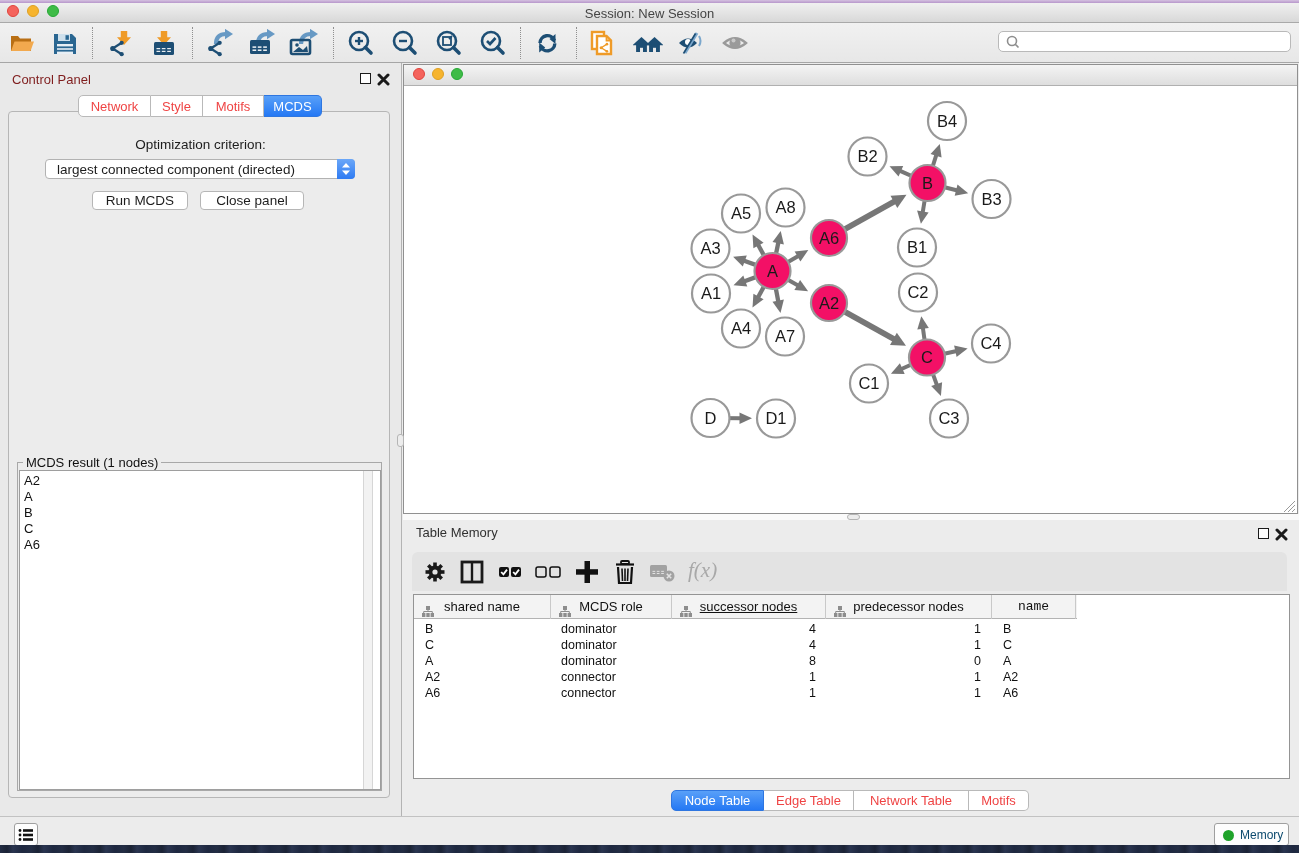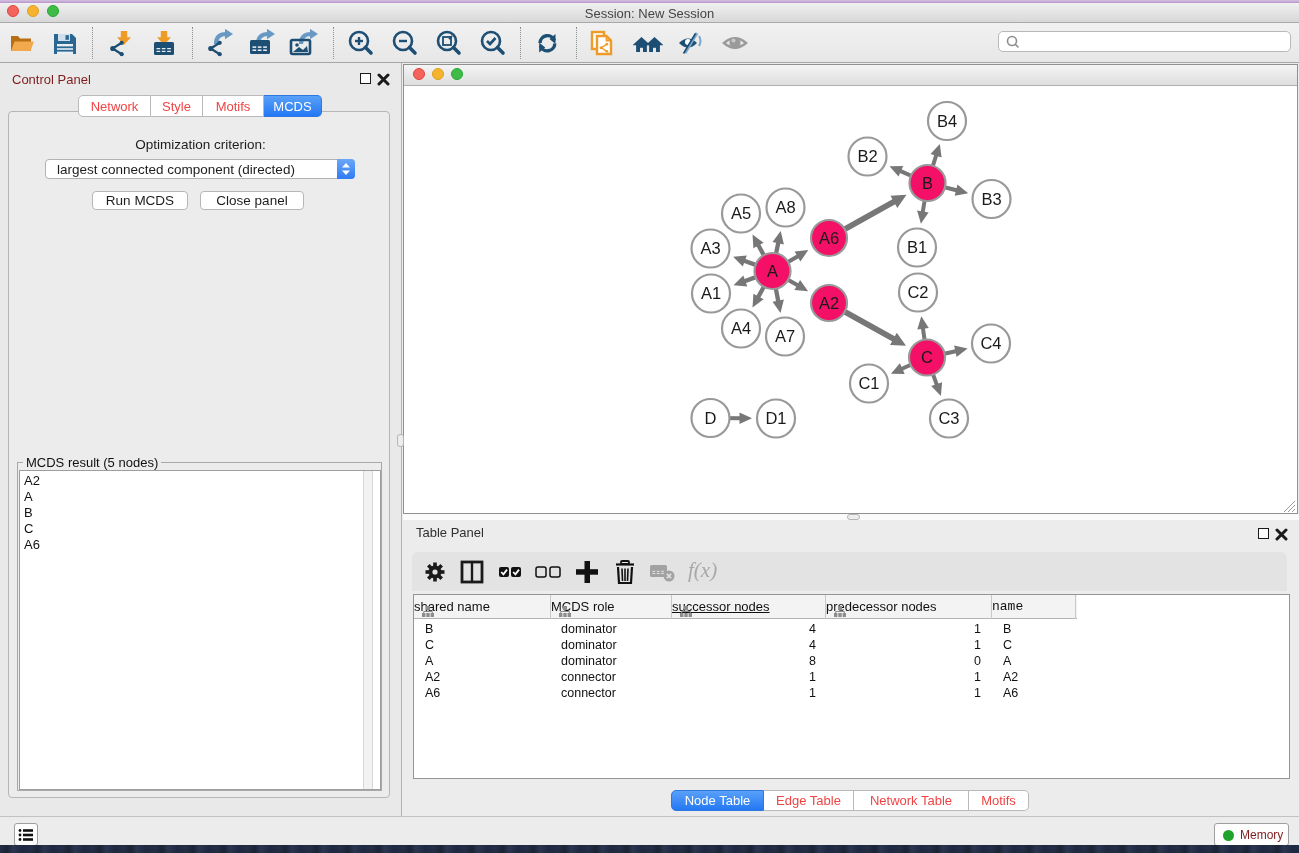--- a/index.html
+++ b/index.html
@@ -53,34 +53,34 @@
 #netgrip { position:absolute; right:1px; bottom:1px; width:13px; height:13px; }
 #divider-h { position:absolute; left:0px; top:451px; width:896px; height:6px; background:#fafafa; }
 #grip-h { position:absolute; left:444px; top:451px; width:13px; height:6px; background:#ededed; border:1px solid #b5b5b5; border-radius:3px; }
 #grip-v { position:absolute; left:-6px; top:371px; width:7px; height:13px; background:#ededed; border:1px solid #b5b5b5; border-radius:3px; }
 
 
 #tp-title { position:absolute; left:13px; top:462px; font-size:13px; color:#303030; }
 #tp-toolbar { position:absolute; left:9px; top:489px; width:875px; height:39px; background:#e3e3e3; border-radius:6px 6px 0 0; }
 #tp-table { position:absolute; left:10px; top:531px; width:877px; height:185px; background:#fff; border:1px solid #949494; }
 #tp-header { position:absolute; left:0; top:0; height:24px; background:#f3f3f3; border-bottom:1px solid #b3b3b3; }
-.hcell { position:absolute; top:0; height:24px; border-right:1px solid #c9c9c9; font-size:13px; color:#111; line-height:23px; }
+.hcell { position:absolute; top:0; height:24px; border-right:1px solid #c9c9c9; font-size:13px; color:#111; text-align:center; line-height:23px; }
 .hicon { position:absolute; left:8px; top:6px; }
 .trow { position:absolute; font-size:12.5px; color:#111; height:16px; line-height:16px; }
 .cellL { position:absolute; }
 .cellR { position:absolute; text-align:right; }
 
 
 #bottabs { position:absolute; left:268px; top:727px; height:21px; display:flex; }
 #bottabs .seg { font-size:13px; height:21px; line-height:20px; }
 
 
 #statusbar { left:0; top:816px; width:1299px; height:30px; background:#ececec; border-top:1px solid #c2c2c2; }
 #listbtn { position:absolute; left:14px; top:6px; width:24px; height:23px; background:#fdfdfd; border:1px solid #9f9f9f; border-radius:3px; }
-#membtn { position:absolute; left:1214px; top:6px; width:75px; height:23px; background:#fdfdfd; border:1px solid #9f9f9f; border-radius:3px; font-size:12px; color:#7f1d1d; }
+#membtn { position:absolute; left:1214px; top:6px; width:75px; height:23px; background:#fdfdfd; border:1px solid #9f9f9f; border-radius:3px; font-size:12px; color:#0c4a6e; }
 #membtn .dot { position:absolute; left:8px; top:6px; width:11px; height:11px; border-radius:50%; background:#1fa32a; }
 #membtn .mtxt { position:absolute; left:25px; top:4px; }
 #navy { left:0; top:845px; width:1299px; height:8px; background:repeating-linear-gradient(90deg,#232d44 0px,#1b2335 7px,#2a3550 13px,#1e2840 22px,#232d44 31px); }
 </style>
 </head>
 <body>
 <div id="stage">
   <div class="abs" id="topedge"></div>
   <div class="abs" id="titlebar">
     <div class="tl r" style="left:7px;"></div>
@@ -242,21 +242,21 @@
     <div class="btn" style="left:200px; top:128px; width:104px;">Close panel</div>
     <div id="groupbox">
       <div id="listbox">
         <div class="item" style="margin-top:2px;">A2</div>
         <div class="item">A</div>
         <div class="item">B</div>
         <div class="item">C</div>
         <div class="item">A6</div>
         <div id="listtrack"></div>
       </div>
-      <div class="glabel">MCDS result (5 nodes)</div>
+      <div class="glabel">MCDS result (1 nodes)</div>
     </div>
   </div>
 
   <div class="abs" id="desktop">
     <div id="netwin">
       <div id="nettitle">
         <div class="tl r" style="left:9px;"></div>
         <div class="tl y" style="left:28px;"></div>
         <div class="tl g" style="left:47px;"></div>
       </div>
@@ -345,21 +345,21 @@
       <div id="netgrip"><svg width="13" height="13" viewBox="0 0 13 13" style="">
             <line x1="12" y1="1" x2="1" y2="12" stroke="#9a9a9a" stroke-width="1"></line>
             <line x1="12" y1="5" x2="5" y2="12" stroke="#9a9a9a" stroke-width="1"></line>
             <line x1="12" y1="9" x2="9" y2="12" stroke="#9a9a9a" stroke-width="1"></line>
           </svg></div>
     </div>
     <div id="divider-h"></div>
     <div id="grip-h"></div>
     <div id="grip-v"></div>
 
-    <div id="tp-title">Table Panel</div>
+    <div id="tp-title">Table Memory</div>
     <div class="abs" style="left:855px;top:465px;width:11px;height:11px;border:1.6px solid #1a1a1a;background:#fdfdfd;"></div>
       <div class="abs" style="left:872px;top:464px;width:13px;height:13px;"><svg width="13" height="13" viewBox="0 0 13 13" style="">
           <path d="M2 2 L11 11 M11 2 L2 11" stroke="#1a1a1a" stroke-width="3" stroke-linecap="round"></path>
         </svg></div>
     <div id="tp-toolbar">
         <div class="abs" style="left:10px;top:7px;width:26px;height:26px;"><svg width="26" height="26" viewBox="0 0 26 26" style="">
             <line x1="13" y1="13" x2="22.5" y2="13.0" stroke="#1a1a1a" stroke-width="3.6"></line>
             <line x1="13" y1="13" x2="19.7" y2="19.7" stroke="#1a1a1a" stroke-width="3.6"></line>
             <line x1="13" y1="13" x2="13.0" y2="22.5" stroke="#1a1a1a" stroke-width="3.6"></line>
             <line x1="13" y1="13" x2="6.3" y2="19.7" stroke="#1a1a1a" stroke-width="3.6"></line>

